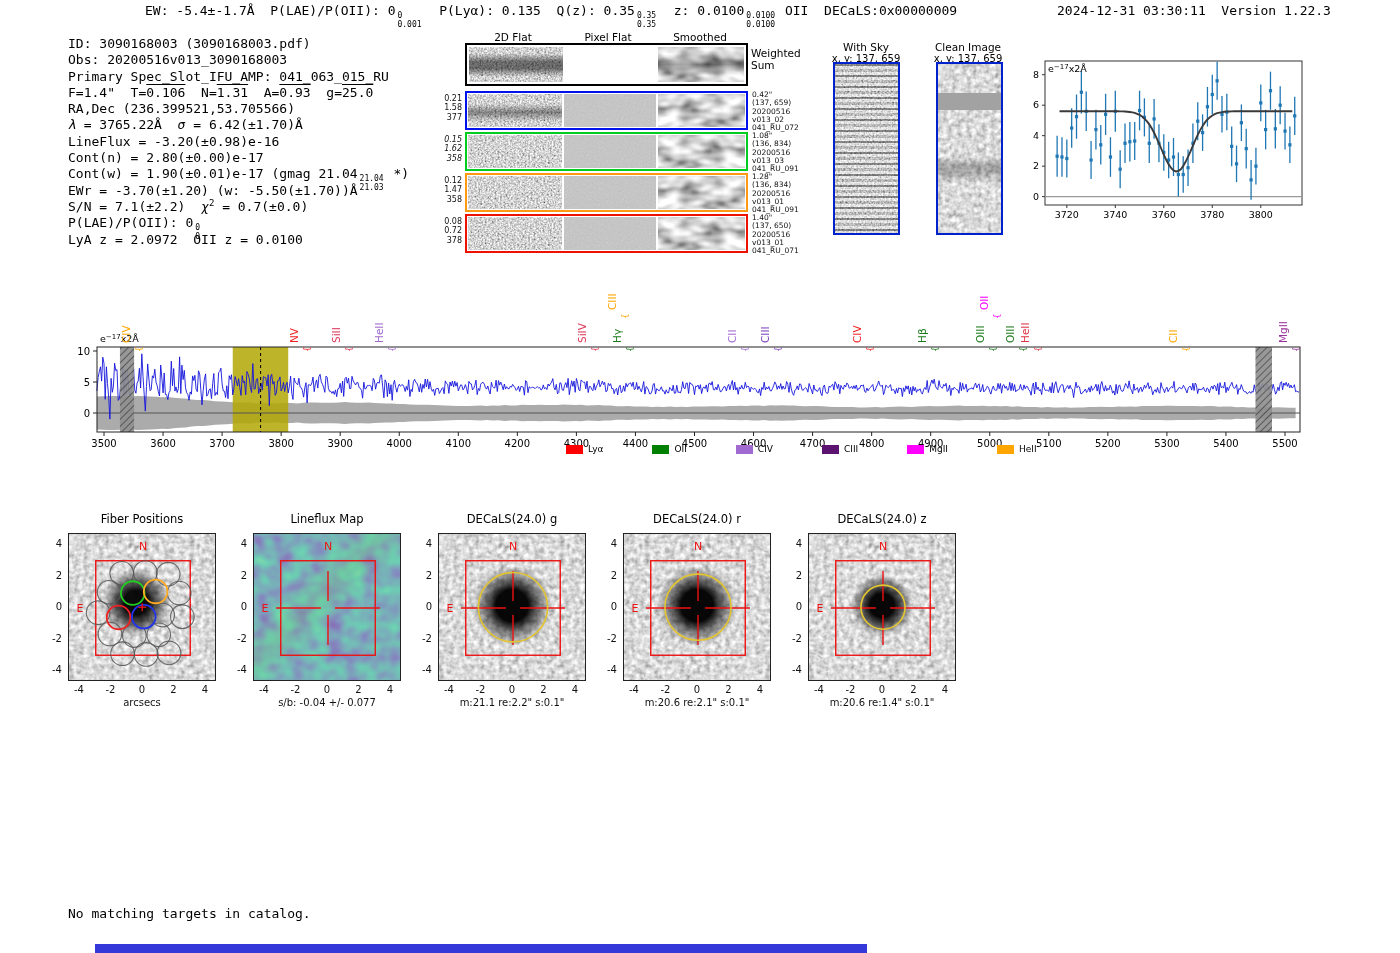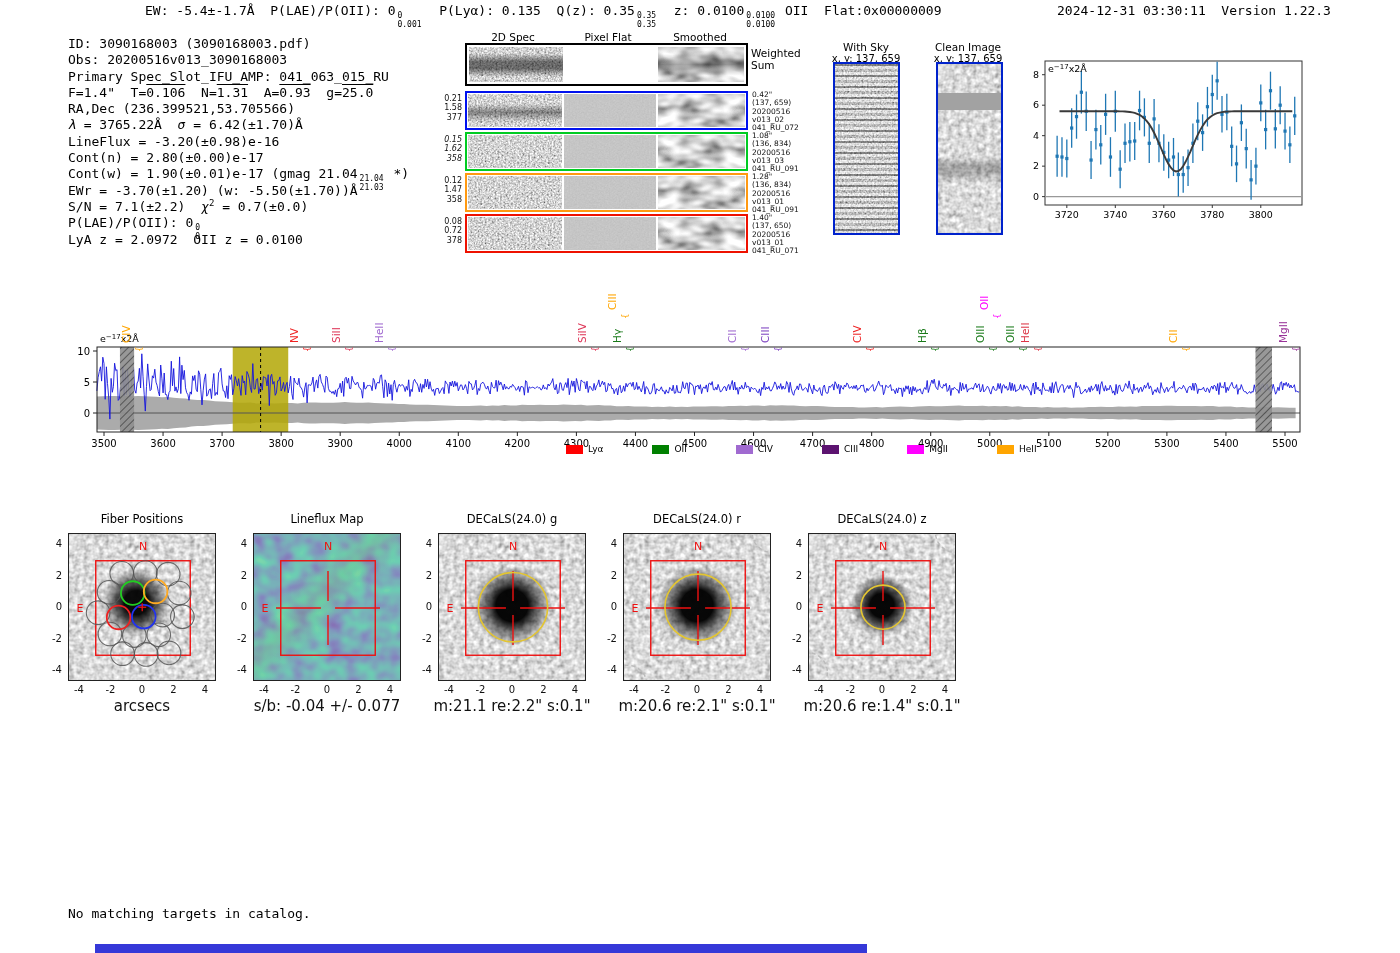--- a/index.html
+++ b/index.html
@@ -17,21 +17,21 @@
   .tex{position:absolute;overflow:hidden;}
   .tex svg{display:block;width:100%;height:100%;}
   .rowbox{position:absolute;box-sizing:border-box;border:2px solid #000;background:#fff;}
   .smalllab{position:absolute;font-size:8px;line-height:9.3px;color:#111;text-align:right;
             font-family:"DejaVu Sans",sans-serif;}
   .rightlab{position:absolute;font-size:7.5px;line-height:8.3px;color:#111;text-align:left;
             font-family:"DejaVu Sans",sans-serif;white-space:pre;}
   .sky-title{position:absolute;font-size:10.5px;text-align:center;width:110px;}
   .sky-sub{position:absolute;font-size:10px;text-align:center;width:110px;}
   .panel-title{position:absolute;font-size:11.5px;text-align:center;width:160px;}
-  .panel-caption{position:absolute;font-size:15px;text-align:center;width:190px;color:#111;}
+  .panel-caption{position:absolute;font-size:10px;text-align:center;width:190px;color:#111;}
   .ticklab{position:absolute;font-size:10px;color:#111;}
   .spec-label{position:absolute;font-size:10.5px;white-space:nowrap;transform:rotate(-90deg);
               transform-origin:left bottom;height:13px;line-height:13px;}
   .spec-brace{position:absolute;font-size:9px;width:10px;text-align:center;transform:rotate(-90deg);}
   .legend{position:absolute;display:flex;gap:26px;align-items:center;}
   .legend .item{display:flex;align-items:center;gap:5px;font-size:9px;padding-left:23px;}
   .legend .sw{width:17px;height:9px;display:inline-block;}
   .blob{position:absolute;left:0;top:0;right:0;bottom:0;pointer-events:none;}
   .ovl{position:absolute;left:0;top:0;right:0;bottom:0;pointer-events:none;}
 </style>
@@ -88,26 +88,26 @@
         <feFuncG type="table" tableValues="0.0 0.25 0.62 0.85"></feFuncG>
         <feFuncB type="table" tableValues="0.35 0.52 0.45 0.3"></feFuncB>
         <feFuncA type="linear" slope="0" intercept="1"></feFuncA>
       </feComponentTransfer>
     </filter>
   </defs>
 </svg>
 
 <div id="page">
 
-  <div id="hdr-left" class="abs mono" style="left:145px;top:3px;"><span>EW: -5.4±-1.7Å  P(LAE)/P(OII): 0</span><span class="stk"><div>0</div><div>0.001</div></span><span>  P(Lyα): 0.135  Q(z): 0.35</span><span class="stk"><div>0.35</div><div>0.35</div></span><span>  z: 0.0100</span><span class="stk"><div>0.0100</div><div>0.0100</div></span><span> OII  Flat:0x00000009</span></div>
+  <div id="hdr-left" class="abs mono" style="left:145px;top:3px;"><span>EW: -5.4±-1.7Å  P(LAE)/P(OII): 0</span><span class="stk"><div>0</div><div>0.001</div></span><span>  P(Lyα): 0.135  Q(z): 0.35</span><span class="stk"><div>0.35</div><div>0.35</div></span><span>  z: 0.0100</span><span class="stk"><div>0.0100</div><div>0.0100</div></span><span> OII  DECaLS:0x00000009</span></div>
   <div class="abs mono" style="left:1057px;top:3px;">2024-12-31 03:30:11  Version 1.22.3</div>
 
   <div id="info" class="abs mono" style="left:68px;top:36px;"><div class="info-line"><span>ID: 3090168003 (3090168003.pdf)</span></div><div class="info-line"><span>Obs: 20200516v013_3090168003</span></div><div class="info-line"><span>Primary Spec_Slot_IFU_AMP: 041_063_015_RU</span></div><div class="info-line"><span>F=1.4"  T=</span><span class="ov">0.106</span><span>  N=</span><span class="ov">1.31</span><span>  A=</span><span class="ov">0.93</span><span>  g=</span><span class="ov">25.0</span></div><div class="info-line"><span>RA,Dec (236.399521,53.705566)</span></div><div class="info-line"><span class="it">λ</span><span> = 3765.22Å  </span><span class="it">σ</span><span> = 6.42(±1.70)Å</span></div><div class="info-line"><span>LineFlux = -3.20(±0.98)e-16</span></div><div class="info-line"><span>Cont(n) = 2.80(±0.00)e-17</span></div><div class="info-line"><span>Cont(w) = 1.90(±0.01)e-17 (gmag 21.04</span><span class="stk"><div>21.04</div><div>21.03</div></span><span> *)</span></div><div class="info-line"><span>EWr = -3.70(±1.20) (w: -5.50(±1.70))Å</span></div><div class="info-line"><span>S/N = 7.1(±2.2)  </span><span class="it">χ</span><span class="sup">2</span><span> = 0.7(±0.0)</span></div><div class="info-line"><span>P(LAE)/P(OII): 0</span><span class="stk"><div>0</div><div>0</div></span></div><div class="info-line"><span>LyA z = 2.0972  OII z = 0.0100</span></div></div>
 
-  <div class="colhdr" style="left:467px;top:31px;">2D Spec</div>
+  <div class="colhdr" style="left:467px;top:31px;">2D Flat</div>
   <div class="colhdr" style="left:562px;top:31px;">Pixel Flat</div>
   <div class="colhdr" style="left:654px;top:31px;">Smoothed</div>
 
   <div id="wrow" class="rowbox" style="left:465px;top:43px;width:283px;height:43px;">
       <div class="tex" style="left: 2px; top: 2px; width: 94px; height: 35px;">
         <svg width="100%" height="100%">
           <rect width="100%" height="100%" filter="url(#nfine)"></rect>
         </svg>
         <div class="ovl" style="background: linear-gradient(transparent 18%, rgba(0, 0, 0, 0.5) 42%, rgba(0, 0, 0, 0.5) 62%, transparent 85%);"></div>
       </div>

